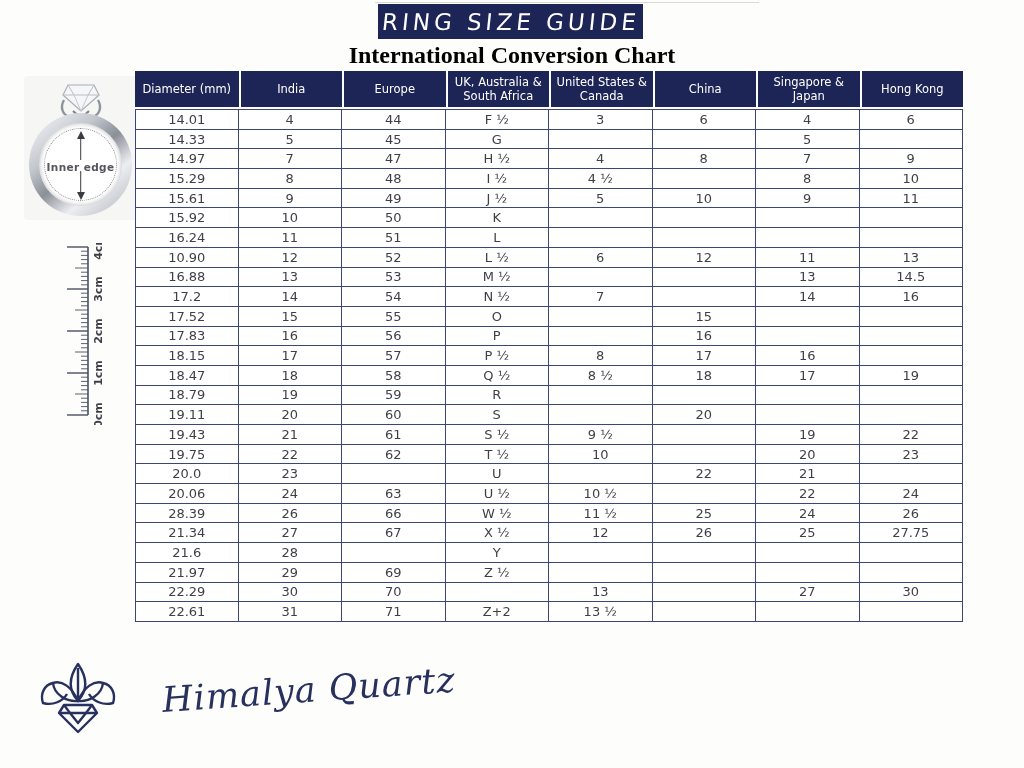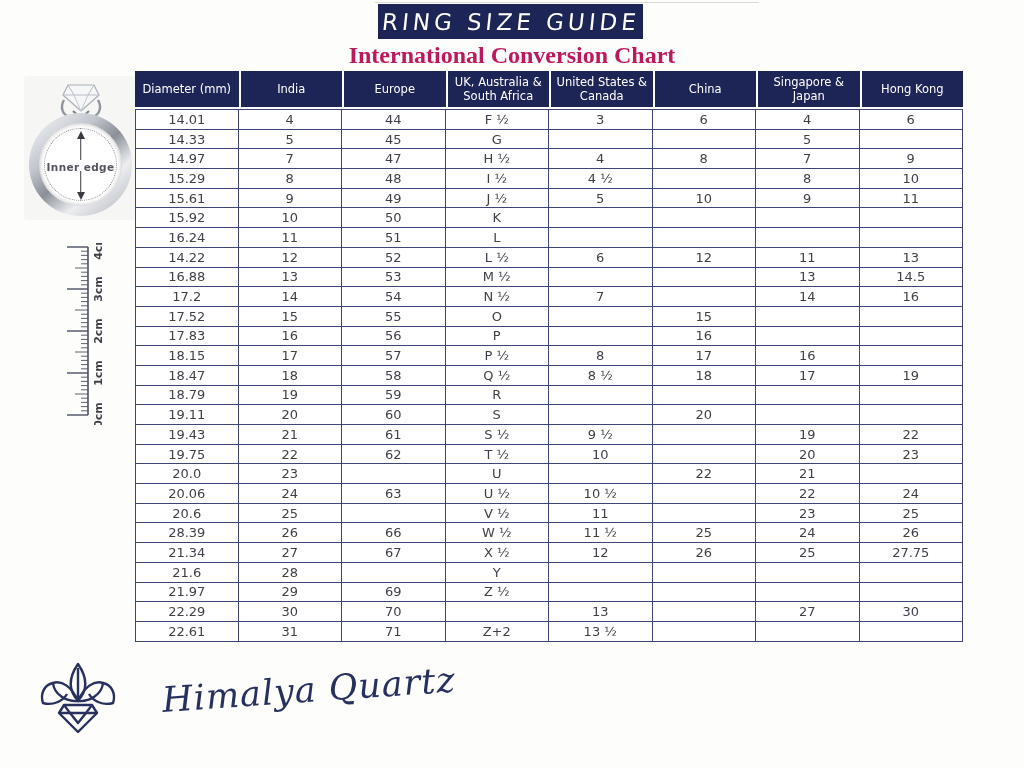--- a/index.html
+++ b/index.html
@@ -6,21 +6,21 @@
   body{font-family:"DejaVu Sans",sans-serif;background:#ffffff;}
   #stage{position:relative;width:1024px;height:768px;background:#fdfdfc;overflow:hidden;}
 
   
   .top-hairline{position:absolute;left:375px;top:2px;width:384px;height:1px;background:#d9d9d6;}
   .title-banner{position:absolute;left:378px;top:4px;width:265px;height:35px;background:#1d2456;
     display:flex;align-items:center;justify-content:center;}
   .title-banner span{color:#ffffff;font-size:23px;letter-spacing:4px;font-weight:400;
     transform:skewX(-6deg);white-space:nowrap;font-family:"DejaVu Sans",sans-serif;}
   .subtitle{position:absolute;left:262px;top:42px;width:500px;text-align:center;
-    font-family:"Liberation Serif","DejaVu Serif",serif;font-weight:700;font-size:24px;color:#be185d;}
+    font-family:"Liberation Serif","DejaVu Serif",serif;font-weight:700;font-size:24px;color:#000000;}
 
   
   .tbl-wrap{position:absolute;left:135px;top:71px;width:988px;}
   table{border-collapse:separate;border-spacing:0;table-layout:fixed;width:828px;}
   th{background:#1d2456;color:#ffffff;font-weight:400;font-size:11.5px;line-height:1.25;
      height:34px;padding:1px 2px;text-align:center;vertical-align:middle;border-bottom:2.5px solid #fdfdfc;}
   th + th{border-left:2px solid #fdfdfc;}
   td{background:#ffffff;color:#3f3f49;font-size:13px;line-height:1;height:18.7px;padding:0 2px;
      text-align:center;vertical-align:middle;border-right:1.5px solid #3d4578;border-bottom:1.5px solid #3d4578;}
   td:first-child{border-left:1.8px solid #3d4578;}
@@ -212,21 +212,21 @@
             <td>16.24</td>
             <td>11</td>
             <td>51</td>
             <td>L</td>
             <td></td>
             <td></td>
             <td></td>
             <td></td>
           </tr>
           <tr>
-            <td>14.22</td>
+            <td>10.90</td>
             <td>12</td>
             <td>52</td>
             <td>L ½</td>
             <td>6</td>
             <td>12</td>
             <td>11</td>
             <td>13</td>
           </tr>
           <tr>
             <td>16.88</td>
@@ -340,30 +340,20 @@
           </tr>
           <tr>
             <td>20.06</td>
             <td>24</td>
             <td>63</td>
             <td>U ½</td>
             <td>10 ½</td>
             <td></td>
             <td>22</td>
             <td>24</td>
-          </tr>
-          <tr>
-            <td>20.6</td>
-            <td>25</td>
-            <td></td>
-            <td>V ½</td>
-            <td>11</td>
-            <td></td>
-            <td>23</td>
-            <td>25</td>
           </tr>
           <tr>
             <td>28.39</td>
             <td>26</td>
             <td>66</td>
             <td>W ½</td>
             <td>11 ½</td>
             <td>25</td>
             <td>24</td>
             <td>26</td>

